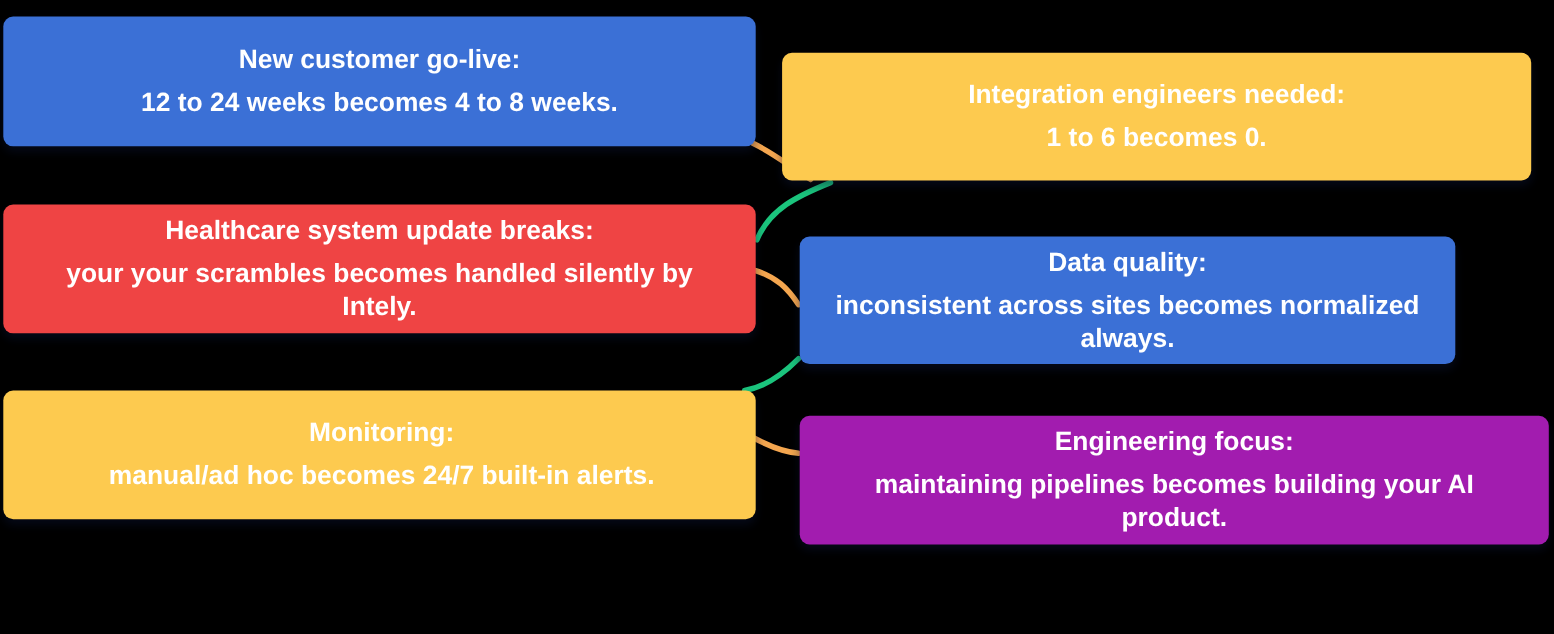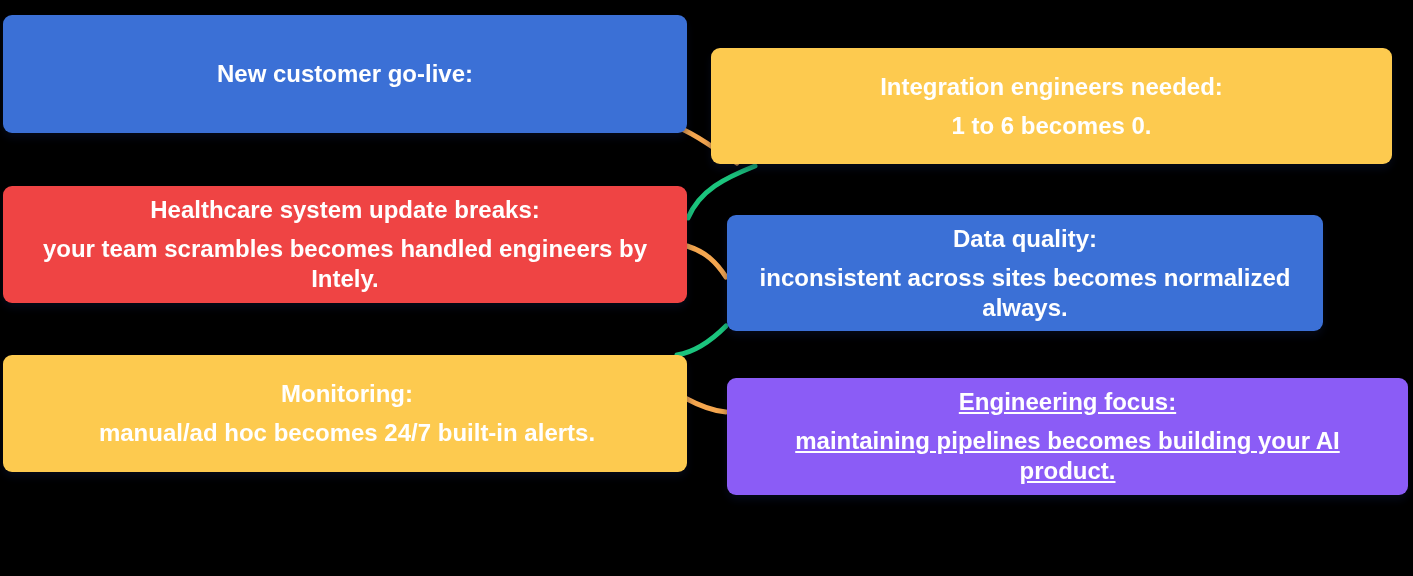--- a/index.html
+++ b/index.html
@@ -65,40 +65,41 @@
   <svg class="connector-layer" viewBox="0 0 1413 576">
     <path class="connector" d="M684,130 C703,139 716,150 737,163" stroke="#F4A64F"></path>
     <path class="connector" d="M755,166 C725,178 700,190 688,218" stroke="#1BC47D"></path>
     <path class="connector" d="M687,246 C706,252 716,262 726,277" stroke="#F4A64F"></path>
     <path class="connector" d="M726,326 C710,342 695,352 677,355" stroke="#1BC47D"></path>
     <path class="connector" d="M685,398 C700,406 712,411 726,412" stroke="#F4A64F"></path>
   </svg>
 
   <div class="card card-1" style="background: rgb(59, 112, 214); color: rgb(255, 255, 255);">
     <div class="card-title">New customer go-live:</div>
+    <div class="card-detail">12 to 24 weeks becomes 4 to 8 weeks.</div>
   </div>
 
   <div class="card card-2" style="background: rgb(253, 202, 79); color: rgb(255, 255, 255);">
     <div class="card-title">Integration engineers needed:</div>
     <div class="card-detail">1 to 6 becomes 0.</div>
   </div>
 
   <div class="card card-3" style="background: #ef4444; color: rgb(255, 255, 255);">
     <div class="card-title">Healthcare system update breaks:</div>
-    <div class="card-detail">your team scrambles becomes handled engineers by Intely.</div>
+    <div class="card-detail">your your scrambles becomes handled silently by Intely.</div>
   </div>
 
   <div class="card card-4" style="background: rgb(59, 112, 214); color: rgb(255, 255, 255);">
     <div class="card-title">Data quality:</div>
     <div class="card-detail">inconsistent across sites becomes normalized always.</div>
   </div>
 
   <div class="card card-5" style="background: rgb(253, 202, 79); color: rgb(255, 255, 255); padding-left: 28px;">
     <div class="card-title">Monitoring:</div>
     <div class="card-detail">manual/ad hoc becomes 24/7 built-in alerts.</div>
   </div>
 
-  <div class="card card-6" style="background: #8b5cf6; color: rgb(255, 255, 255); text-decoration: underline;">
+  <div class="card card-6" style="background: #a21caf; color: rgb(255, 255, 255);">
     <div class="card-title">Engineering focus:</div>
     <div class="card-detail">maintaining pipelines becomes building your AI product.</div>
   </div>
 
 </div>
 
 </body></html>

